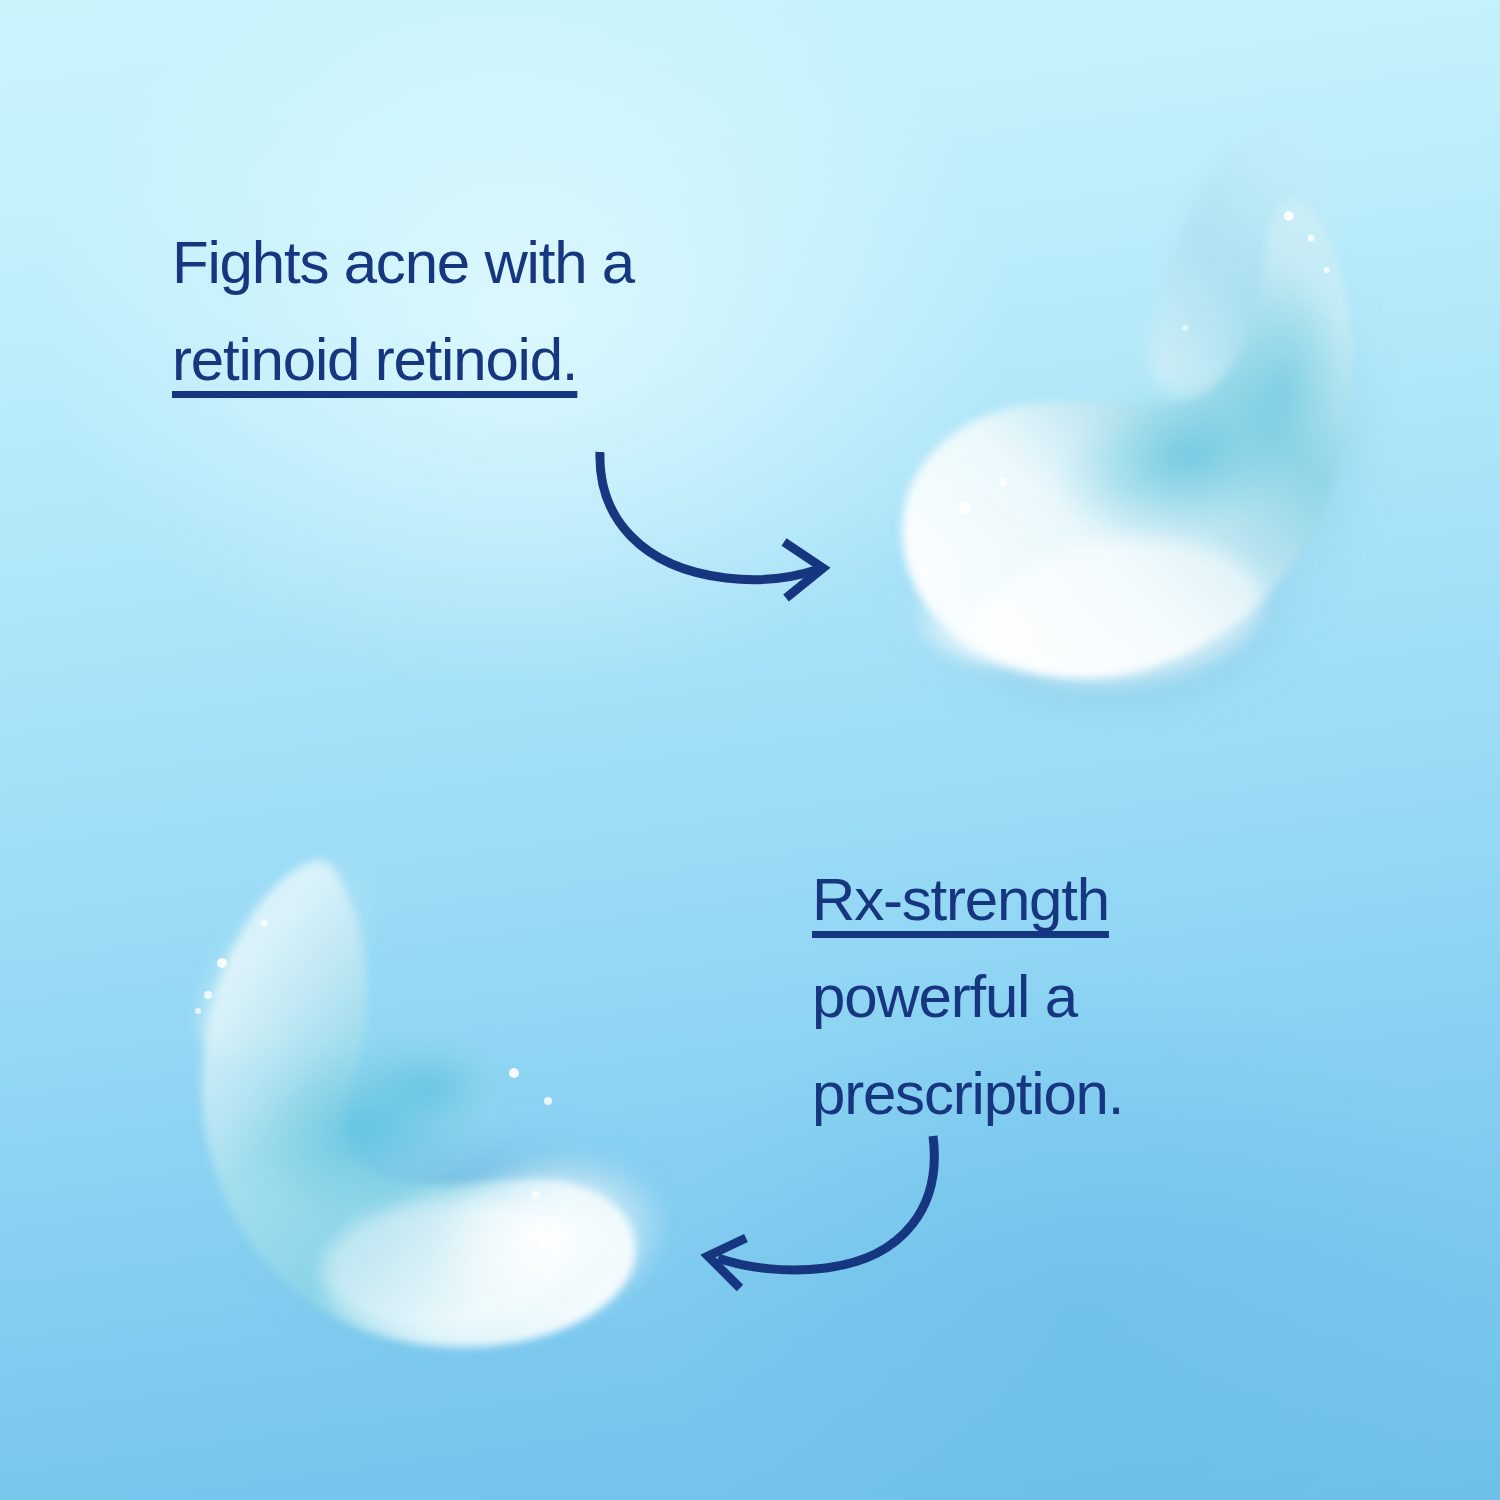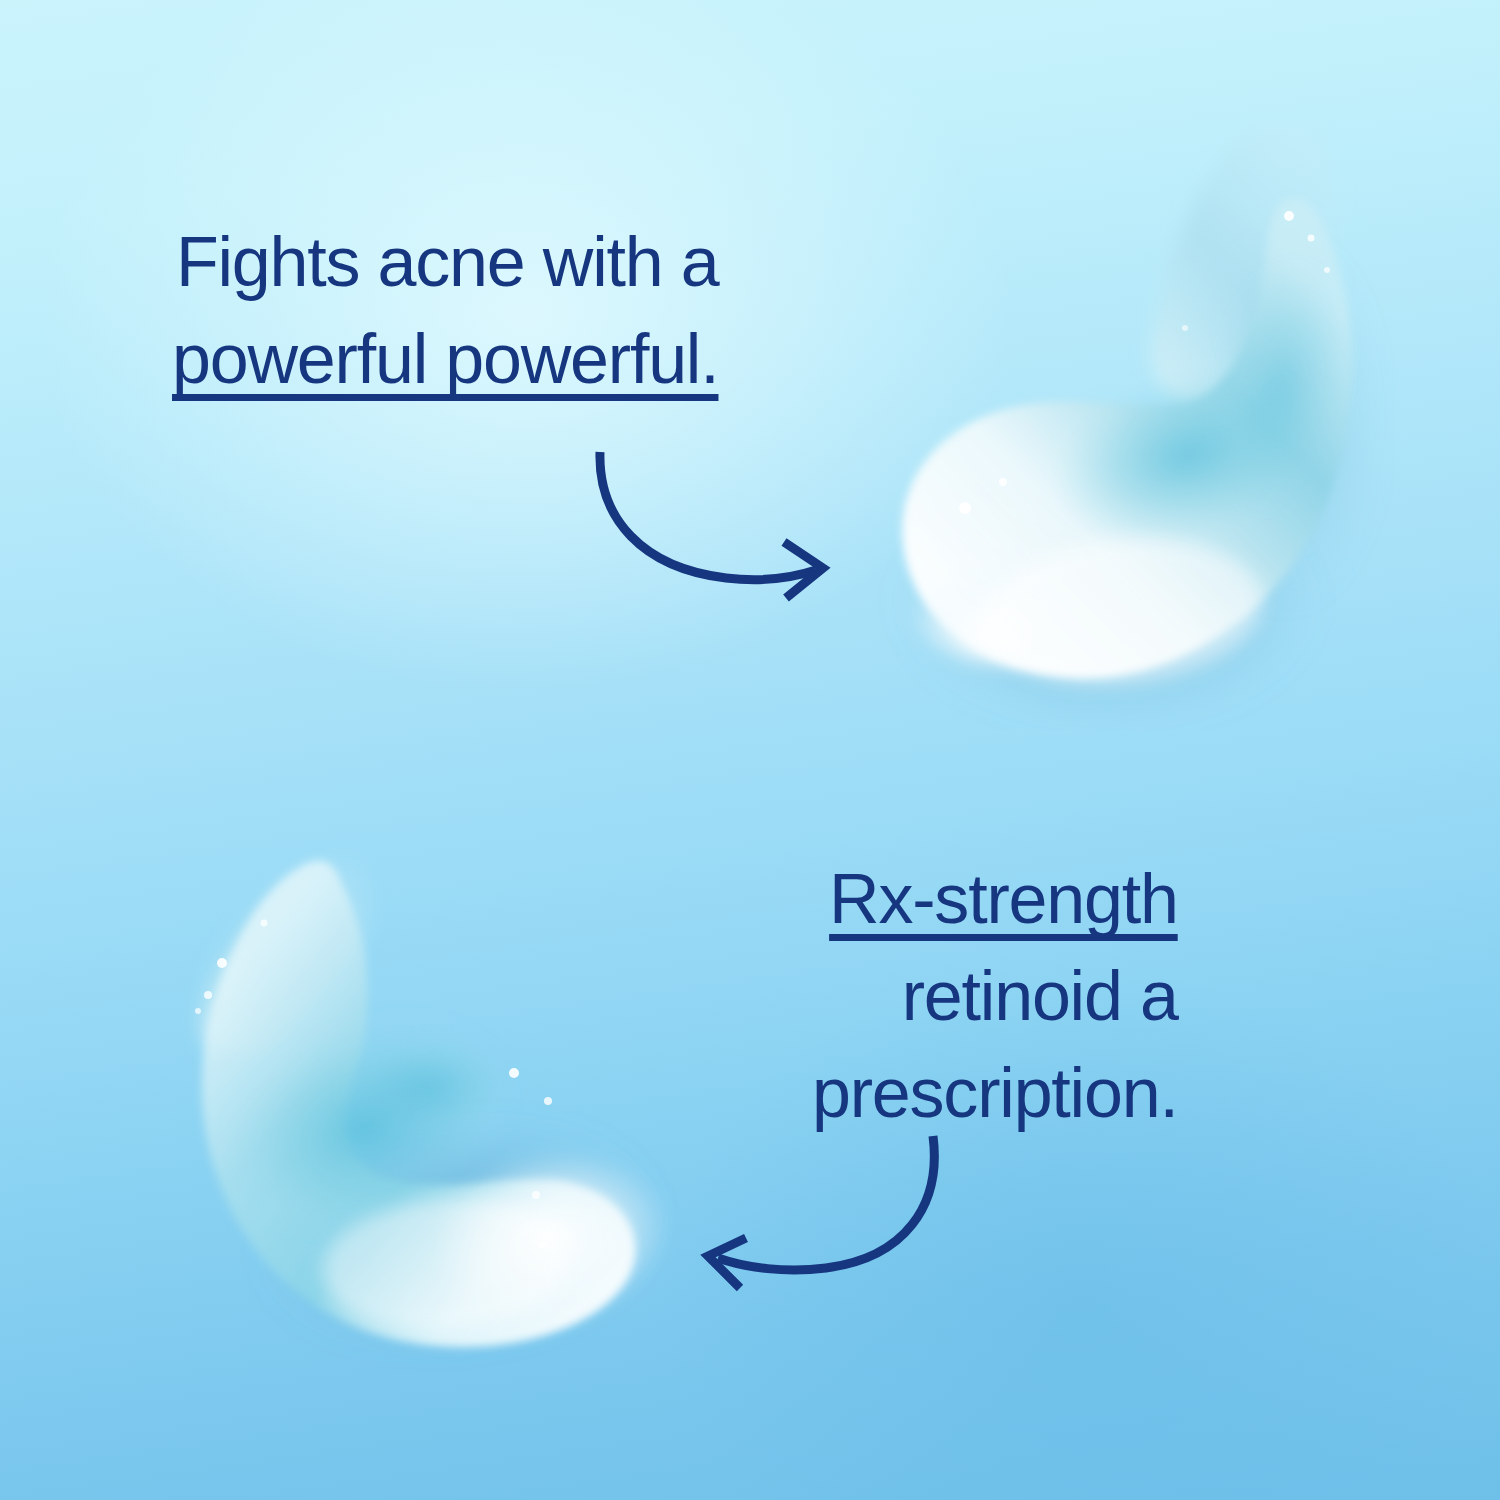--- a/index.html
+++ b/index.html
@@ -49,25 +49,24 @@
     background: radial-gradient(closest-side, rgba(96,184,230,0.38), rgba(96,184,230,0.0) 72%);
     pointer-events: none;
   }
 
   
   .headline {
     position: absolute;
     color: #163680;
     font-family: "Liberation Sans", sans-serif;
     font-weight: 400;
-    font-size: 70px;
+    font-size: 60px;
     line-height: 97px;
     letter-spacing: -1.2px;
     white-space: nowrap;
-    text-align: right;
   }
   .headline .ln { display: block; }
   .headline .u {
     text-decoration: underline;
     text-decoration-thickness: 7px;
     text-underline-offset: 11px;
     text-decoration-skip-ink: none;
   }
 
   #headline-top {
@@ -269,26 +268,26 @@
       <circle cx="104" cy="88" r="3.5" fill="#ffffff" opacity="0.72"></circle>
       <circle cx="354" cy="238" r="5" fill="#ffffff" opacity="0.9"></circle>
       <circle cx="388" cy="266" r="4" fill="#ffffff" opacity="0.8"></circle>
       <circle cx="376" cy="360" r="4" fill="#ffffff" opacity="0.75"></circle>
       <circle cx="382" cy="410" r="3.5" fill="#ffffff" opacity="0.7"></circle>
     </svg>
   </div>
 
   <div class="headline" id="headline-top">
     <span class="ln">Fights acne with a</span>
-    <span class="ln"><span class="u">powerful powerful.</span></span>
+    <span class="ln"><span class="u">retinoid retinoid.</span></span>
   </div>
 
   <div class="headline" id="headline-bottom">
     <span class="ln"><span class="u">Rx-strength</span></span>
-    <span class="ln">retinoid a</span>
+    <span class="ln">powerful a</span>
     <span class="ln">prescription.</span>
   </div>
 
   <div class="arrow" id="arrow-top">
     <svg viewBox="0 0 270 180" xmlns="http://www.w3.org/2000/svg">
       <path class="stroke" d="M20,22 C18,88 62,138 146,148 C180,152 212,148 236,140"></path>
       <path class="stroke" d="M204,112 L243,138 L206,168"></path>
     </svg>
   </div>
 

